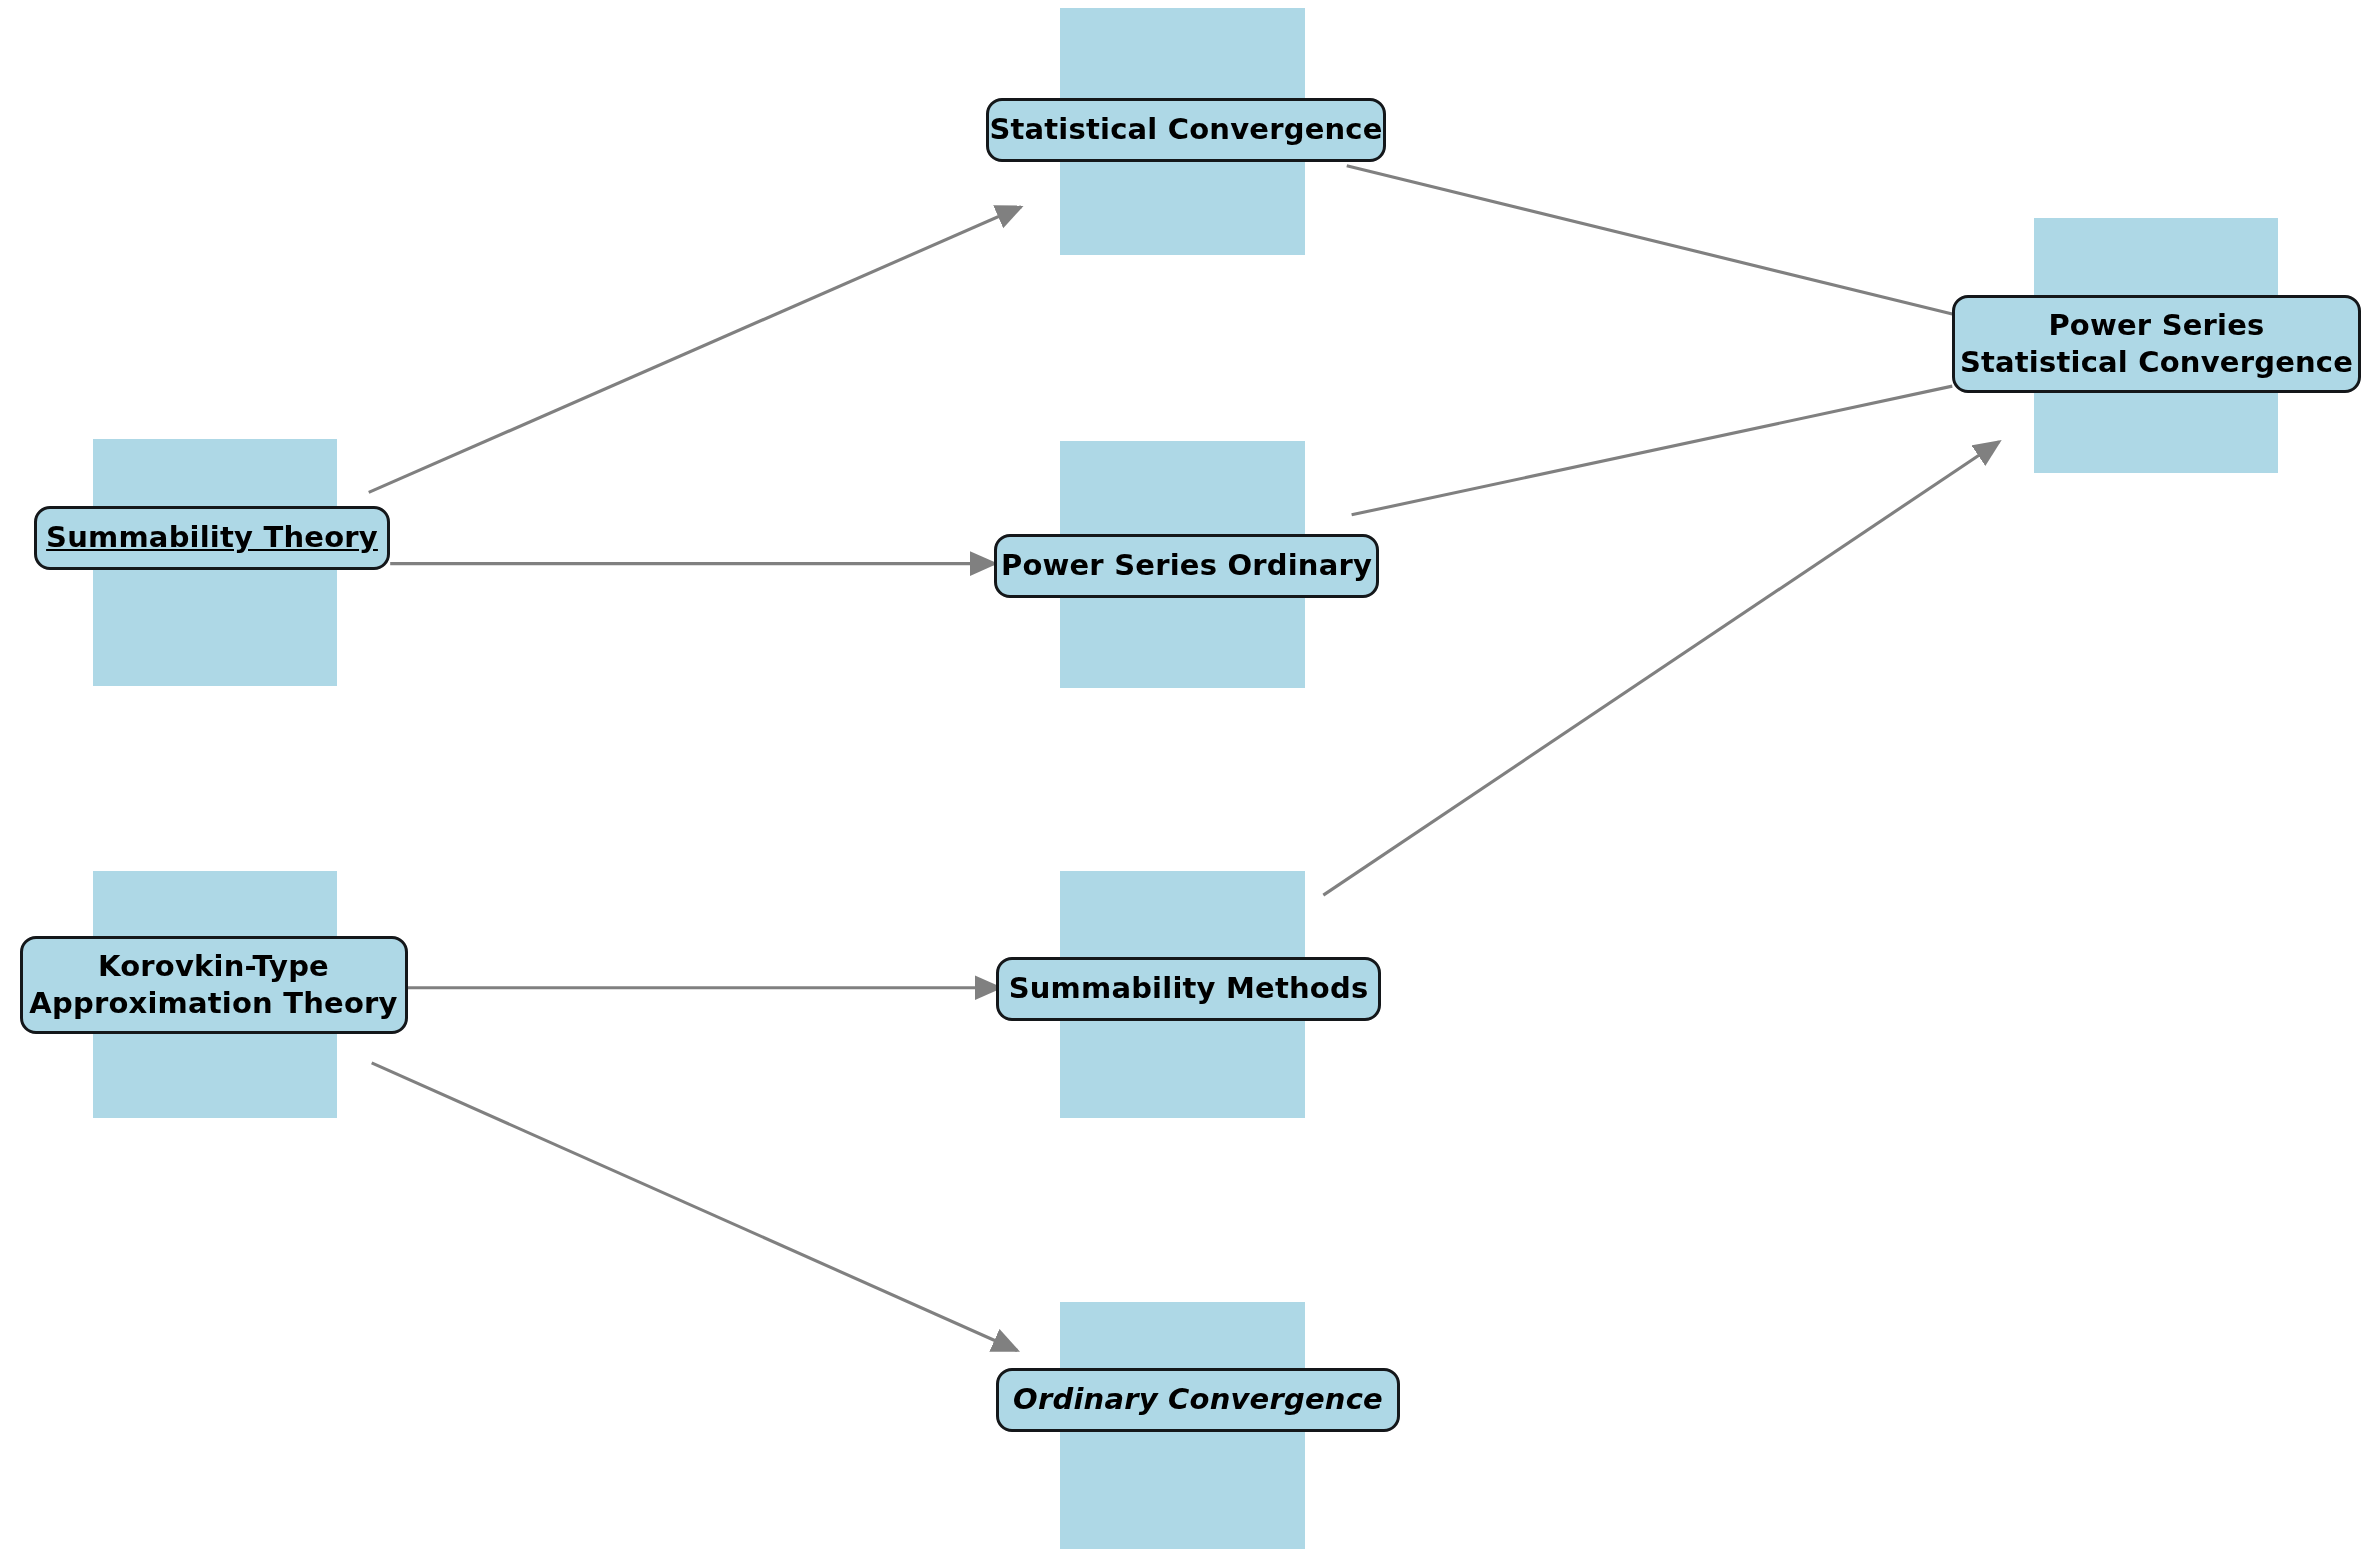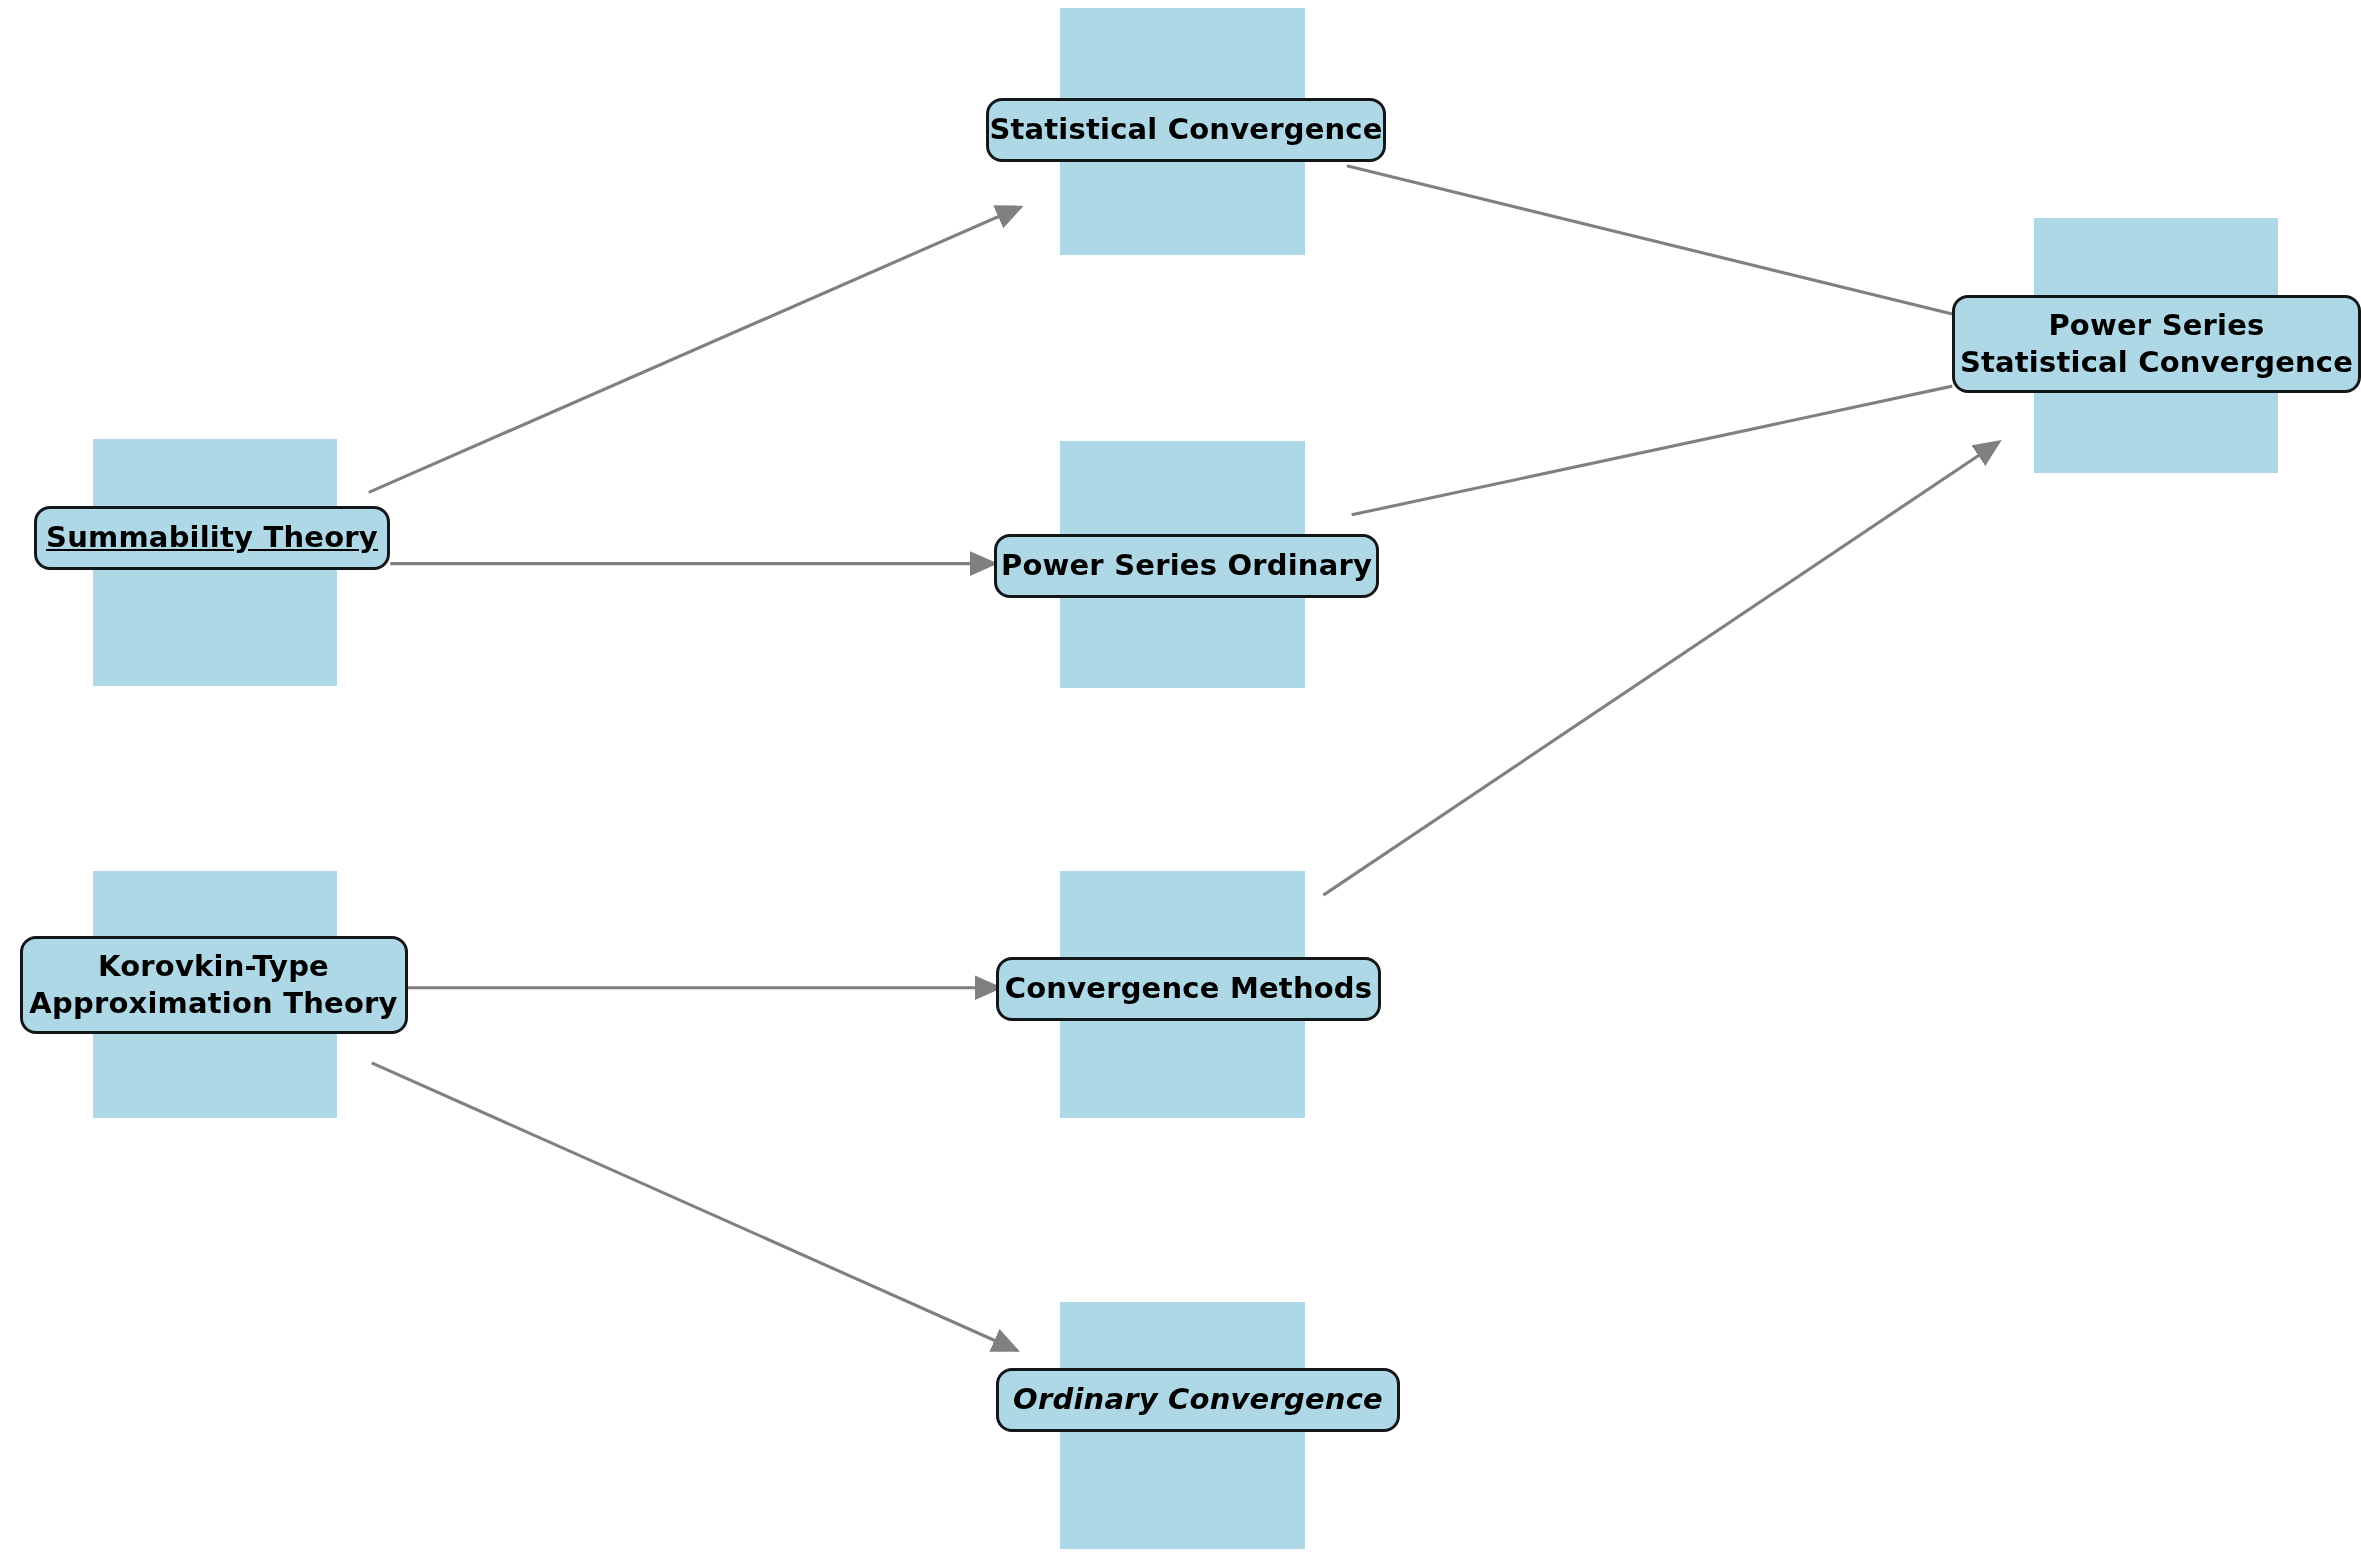--- a/index.html
+++ b/index.html
@@ -81,20 +81,20 @@
       <div class="node-halo" style="left: 1060px; top: 871px; width: 245px; height: 247px; background: rgb(174, 216, 230);"></div>
       <div class="node-halo" style="left: 1060px; top: 1302px; width: 245px; height: 247px; background: rgb(174, 216, 230);"></div>
       <div class="node-halo" style="left: 2034px; top: 218px; width: 244px; height: 255px; background: rgb(174, 216, 230);"></div>
     </div>
   <div id="nodes-group">
       <div class="node-box" style="left: 34px; top: 506px; width: 356px; height: 64px; background: rgb(174, 216, 230); border-color: rgb(20, 23, 26); text-decoration: underline;"><span>Summability Theory</span></div>
       <div class="node-box two-line" style="left: 19.5px; top: 936px; width: 388px; height: 98px; background: rgb(174, 216, 230); border-color: rgb(20, 23, 26);"><span>Korovkin-Type
 Approximation Theory</span></div>
       <div class="node-box" style="left: 986px; top: 98px; width: 400px; height: 64px; background: rgb(174, 216, 230); border-color: rgb(20, 23, 26);"><span>Statistical Convergence</span></div>
       <div class="node-box" style="left: 994px; top: 534px; width: 385px; height: 64px; background: rgb(174, 216, 230); border-color: rgb(20, 23, 26);"><span>Power Series Ordinary</span></div>
-      <div class="node-box" style="left: 996px; top: 957px; width: 385px; height: 64px; background: rgb(174, 216, 230); border-color: rgb(20, 23, 26);"><span>Convergence Methods</span></div>
+      <div class="node-box" style="left: 996px; top: 957px; width: 385px; height: 64px; background: rgb(174, 216, 230); border-color: rgb(20, 23, 26);"><span>Summability Methods</span></div>
       <div class="node-box" style="left: 996px; top: 1368px; width: 404px; height: 64px; background: rgb(174, 216, 230); border-color: rgb(20, 23, 26); font-style: italic;"><span>Ordinary Convergence</span></div>
       <div class="node-box two-line" style="left: 1952px; top: 295px; width: 409px; height: 98px; background: rgb(174, 216, 230); border-color: rgb(20, 23, 26);"><span>Power Series
 Statistical Convergence</span></div>
     </div>
 
 </div>
 
 
 </body></html>

